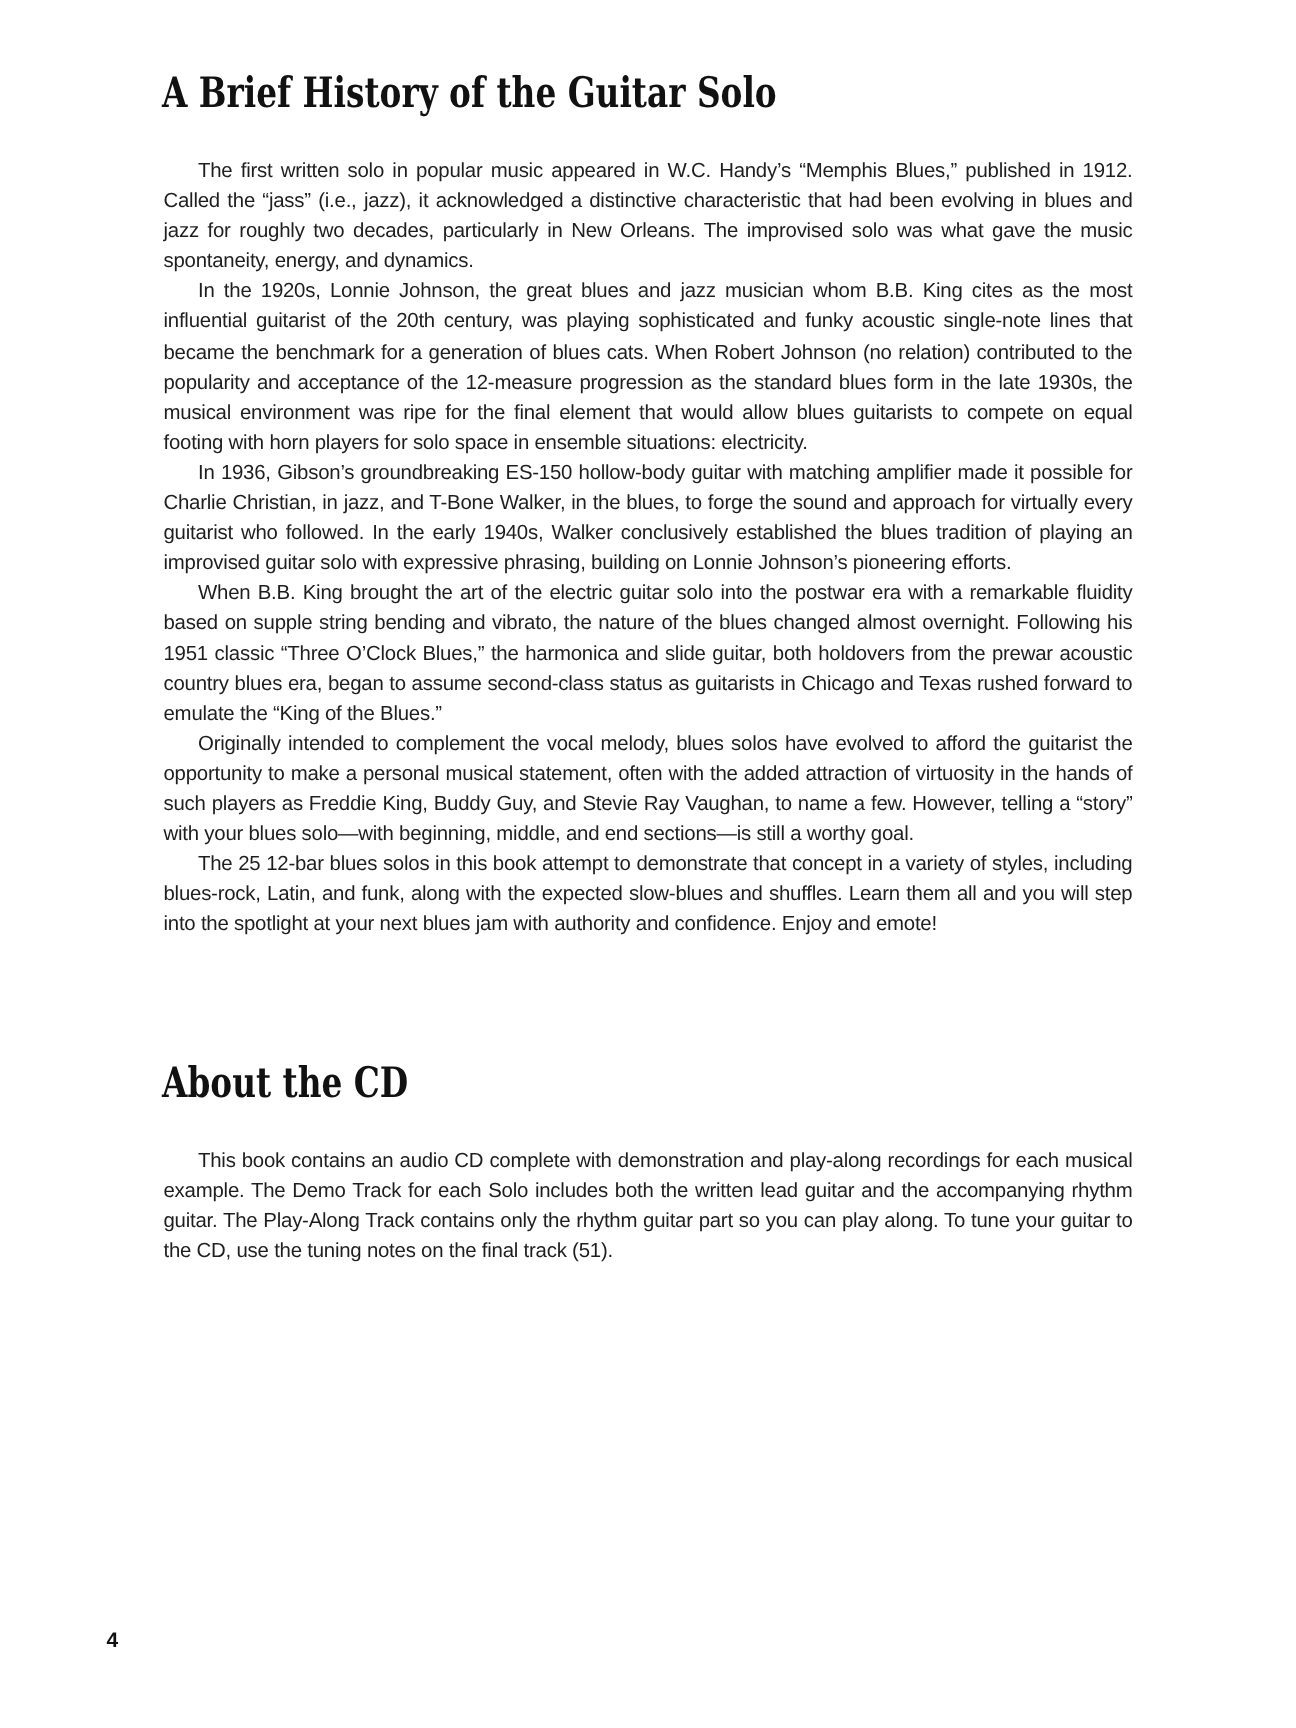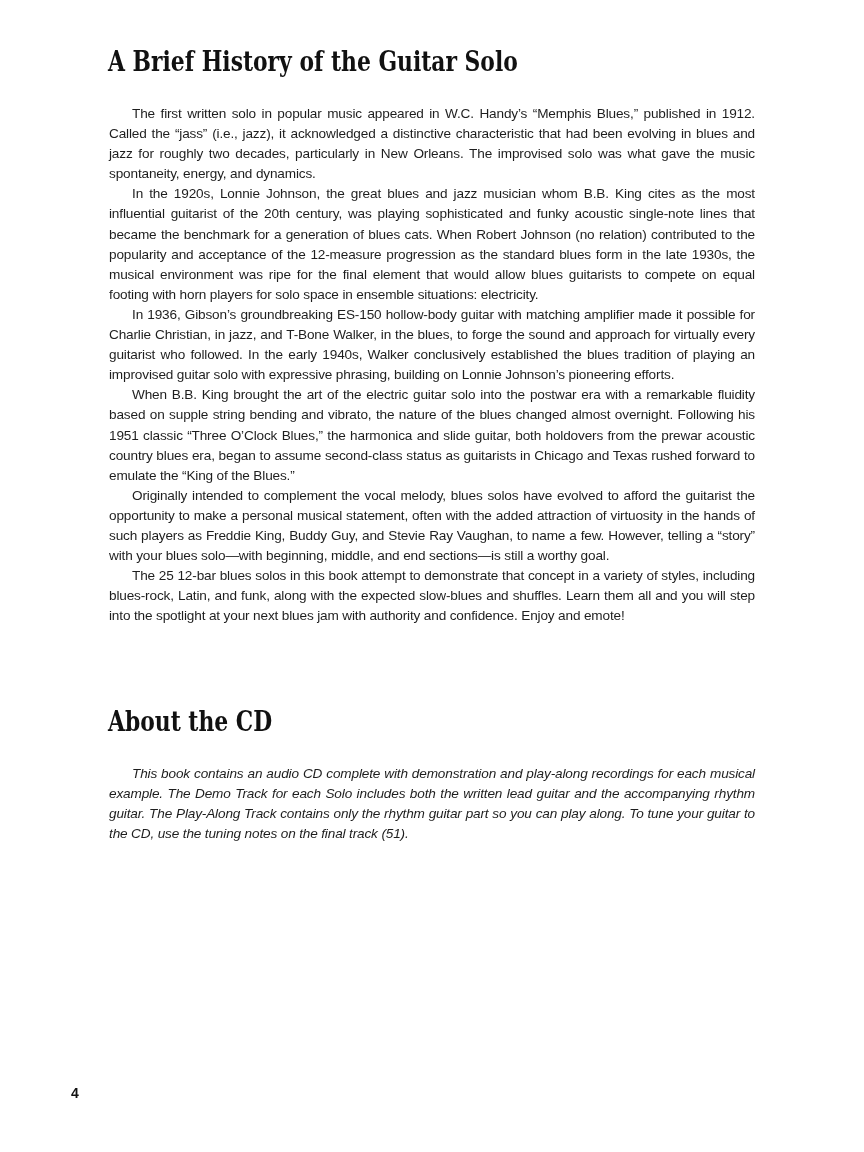--- a/index.html
+++ b/index.html
@@ -45,21 +45,21 @@
       line-height: 20.1px;
       text-align: justify;
       color: #1e1e1e;
       letter-spacing: -0.15px;
     }
     .body-text p {
       margin: 0;
       text-indent: 23px;
     }
     #history-body { top: 104px; }
-    #cd-body { top: 764px; font-style: italic; }
+    #cd-body { top: 764px; }
 
     .page-number {
       position: absolute;
       left: 71px;
       top: 1085px;
       font-family: "Liberation Sans", sans-serif;
       font-weight: bold;
       font-size: 14px;
       color: #111111;
     }

